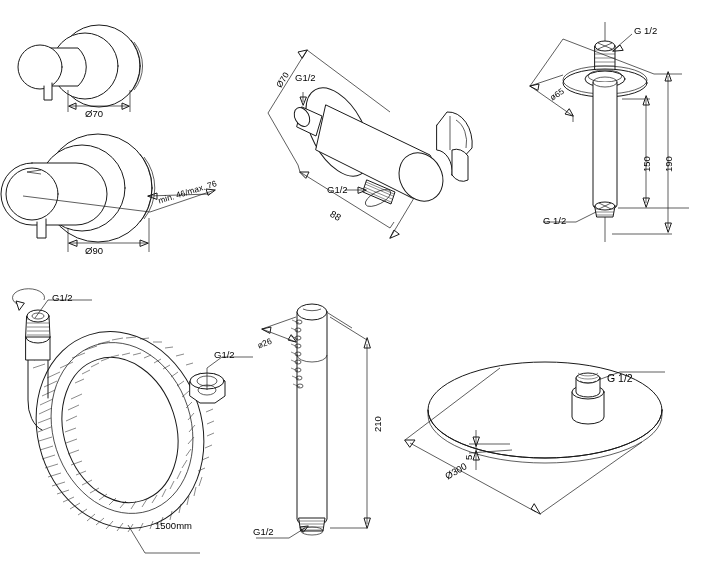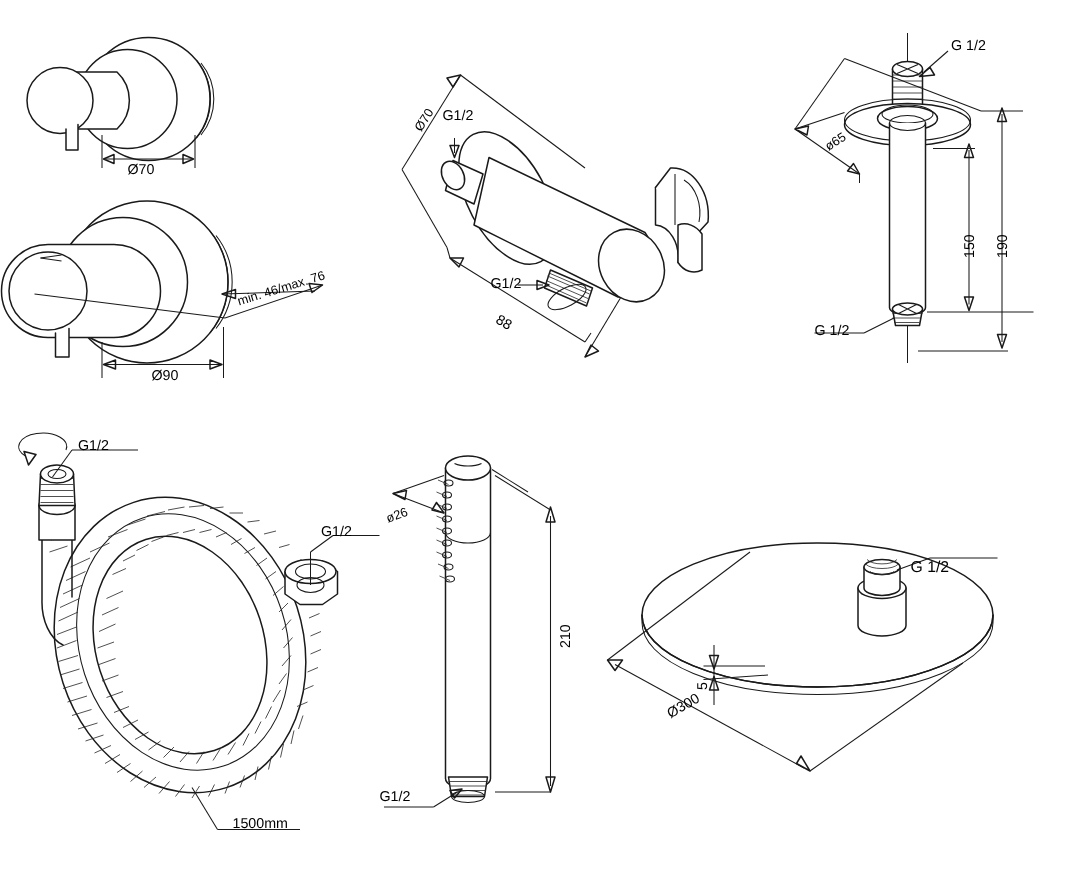--- a/index.html
+++ b/index.html
@@ -433,37 +433,37 @@
       <path class="ln" d="M 476 451 L 473 460 L 479 460 Z"></path>
 
       <line class="thin" x1="598" y1="380" x2="620" y2="372"></line>
       <line class="thin" x1="620" y1="372" x2="665" y2="372"></line>
     </g>
 
   </svg>
 
   <div style="position:absolute; left:85px; top:108px;" class="dimtxt">Ø70</div>
 
-  <div style="position:absolute; left:85px; top:245px;margin-left:16px;" class="dimtxt">Ø90</div>
+  <div style="position:absolute; left:85px; top:245px;" class="dimtxt">Ø90</div>
   <div style="position:absolute; left:157px; top:196px; transform:rotate(-17deg); transform-origin:left top; white-space:nowrap;" class="dimtxt sm">min. 46/max. 76</div>
 
   <div style="position:absolute; left:274px; top:84px; transform:rotate(-58deg); transform-origin:left top; white-space:nowrap;" class="dimtxt sm">Ø70</div>
   <div style="position:absolute; left:295px; top:72px;" class="dimtxt">G1/2</div>
   <div style="position:absolute; left:327px; top:184px;" class="dimtxt">G1/2</div>
   <div style="position:absolute; left:334px; top:208px; transform:rotate(31deg); transform-origin:left top;" class="dimtxt">88</div>
 
   <div style="position:absolute; left:548px; top:94px; transform:rotate(-33deg); transform-origin:left top; white-space:nowrap;" class="dimtxt sm">ø65</div>
   <div style="position:absolute; left:634px; top:25px;" class="dimtxt">G 1/2</div>
   <div style="position:absolute; left:543px; top:215px;" class="dimtxt">G 1/2</div>
   <div style="position:absolute; left:641px; top:172px; transform:rotate(-90deg); transform-origin:left top;" class="dimtxt">150</div>
   <div style="position:absolute; left:663px; top:172px; transform:rotate(-90deg); transform-origin:left top;" class="dimtxt">190</div>
 
   <div style="position:absolute; left:52px; top:292px;" class="dimtxt">G1/2</div>
   <div style="position:absolute; left:214px; top:349px;" class="dimtxt">G1/2</div>
-  <div style="position:absolute; left:155px; top:544px;" class="dimtxt">1500mm</div>
+  <div style="position:absolute; left:155px; top:520px;" class="dimtxt">1500mm</div>
 
   <div style="position:absolute; left:256px; top:341px; transform:rotate(-20deg); transform-origin:left top;" class="dimtxt sm">ø26</div>
   <div style="position:absolute; left:372px; top:432px; transform:rotate(-90deg); transform-origin:left top;" class="dimtxt">210</div>
   <div style="position:absolute; left:253px; top:526px;" class="dimtxt">G1/2</div>
 
   <div style="position:absolute; left:607px; top:372px;" class="dimtxt lg">G 1/2</div>
   <div style="position:absolute; left:443px; top:472px; transform:rotate(-30deg); transform-origin:left top;" class="dimtxt">Ø300</div>
   <div style="position:absolute; left:463px; top:460px; transform:rotate(-90deg); transform-origin:left top;" class="dimtxt">5</div>
 
 </div>

